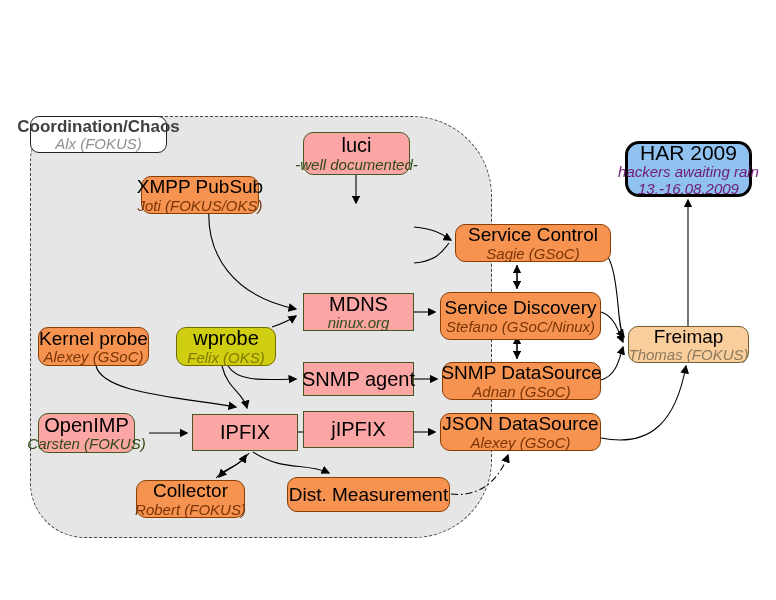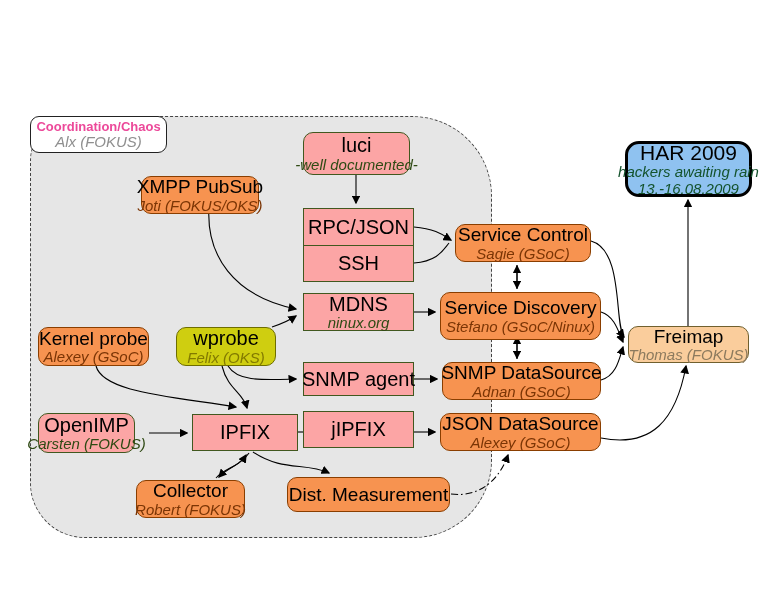--- a/index.html
+++ b/index.html
@@ -20,22 +20,22 @@
   .blue  {background:#8fc2f0;border:3px solid #000;border-radius:14px;}
   .white {background:#ffffff;border:1.5px solid #222;border-radius:9px;}
   .lbl{font-size:19px;color:#000;white-space:nowrap;}
   .lbl-sm{font-size:20px;color:#000;white-space:nowrap;}
   .sub{font-size:15px;white-space:nowrap;margin-top:1px;font-style:italic;}
   .sub-green {color:#2f4a14;}
   .sub-orange{color:#7b3505;}
   .sub-yellow{color:#827a00;}
   .sub-gray  {color:#8f8f8f;}
   .sub-peach {color:#8c7a5e;}
-  .sub-blue  {color:#14532d;}
-  .co-title{font-size:13px;font-weight:bold;color:#ec4899;white-space:nowrap;}
+  .sub-blue  {color:#701a75;}
+  .co-title{font-size:17px;font-weight:bold;color:#404040;white-space:nowrap;}
   .har-lbl{font-size:21px;color:#000;white-space:nowrap;}
   .cell{flex:1;width:100%;display:flex;align-items:center;justify-content:center;
         font-size:20px;color:#000;}
   .cell+.cell{border-top:1px solid #41581f;}
 </style>
 </head>
 <body>
 
 <div class="canvas">
 
@@ -85,24 +85,20 @@
   <div class="node orange round" style="left:141px;top:176px;width:118px;height:38px">
     <div class="lbl">XMPP PubSub</div>
     <div class="sub sub-orange">Joti (FOKUS/OKS)</div>
   </div>
 
   <div class="node green round" style="left:303px;top:132px;width:107px;height:43px">
     <div class="lbl-sm">luci</div>
     <div class="sub sub-green">-well documented-</div>
   </div>
 
-  <div class="node green sq" style="left:303px;top:208px;width:111px;height:74px;padding:0">
-    <div class="cell">RPC/JSON</div>
-    <div class="cell">SSH</div>
-  </div>
 
   <div class="node green sq" style="left:303px;top:293px;width:111px;height:38px">
     <div class="lbl-sm">MDNS</div>
     <div class="sub sub-green">ninux.org</div>
   </div>
 
   <div class="node yellow round" style="left:176px;top:327px;width:100px;height:39px">
     <div class="lbl-sm">wprobe</div>
     <div class="sub sub-yellow">Felix (OKS)</div>
   </div>
@@ -131,21 +127,21 @@
 
   <div class="node orange round" style="left:136px;top:480px;width:109px;height:38px">
     <div class="lbl">Collector</div>
     <div class="sub sub-orange">Robert (FOKUS)</div>
   </div>
 
   <div class="node orange round" style="left:287px;top:477px;width:163px;height:35px">
     <div class="lbl">Dist. Measurement</div>
   </div>
 
-  <div class="node orange round" style="left:455px;top:224px;width:136px;height:38px">
+  <div class="node orange round" style="left:455px;top:224px;width:156px;height:38px">
     <div class="lbl">Service Control</div>
     <div class="sub sub-orange">Sagie (GSoC)</div>
   </div>
 
   <div class="node orange round" style="left:440px;top:292px;width:161px;height:48px">
     <div class="lbl">Service Discovery</div>
     <div class="sub sub-orange">Stefano (GSoC/Ninux)</div>
   </div>
 
   <div class="node orange round" style="left:442px;top:362px;width:159px;height:38px">

